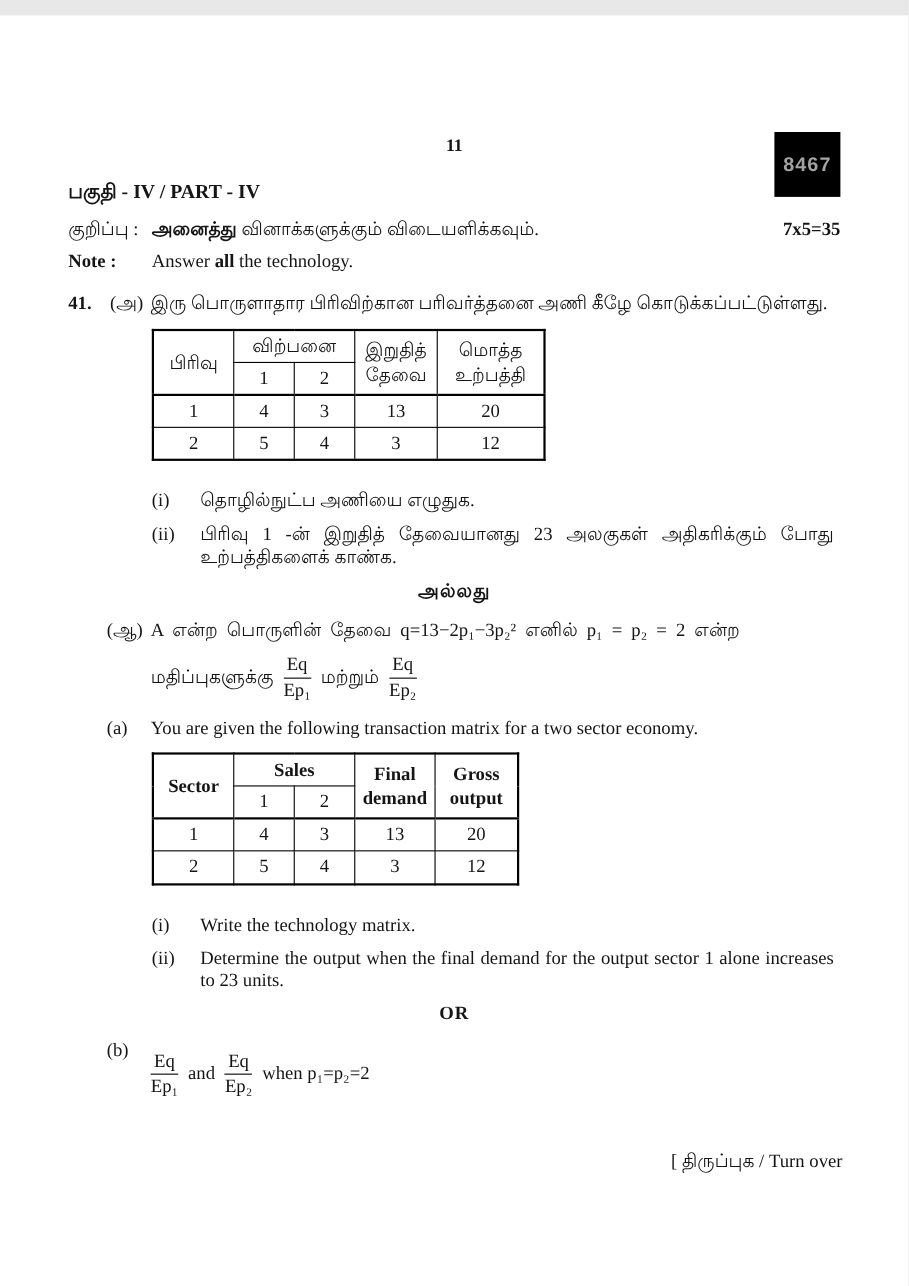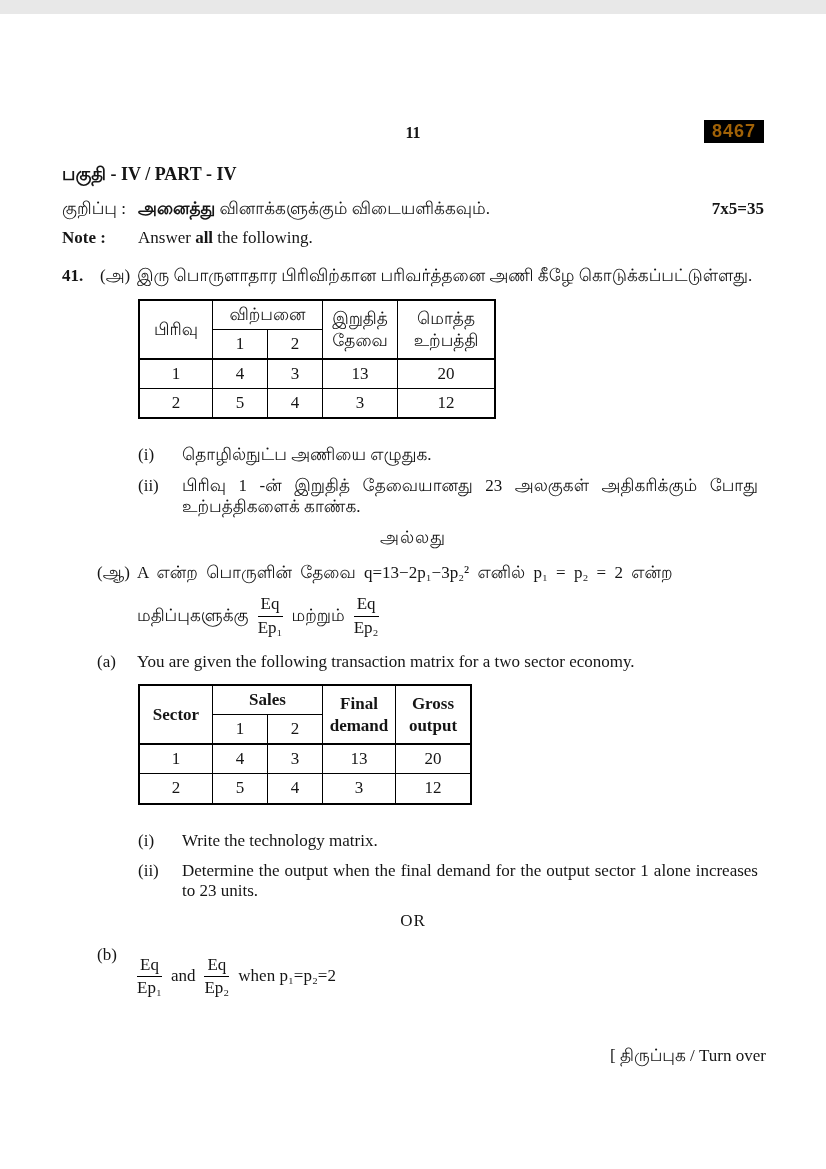--- a/index.html
+++ b/index.html
@@ -5,22 +5,22 @@
   html,body{margin:0;padding:0;background:#e8e8e8;}
   .page{
     width:826px;height:1169px;background:#ffffff;position:relative;
     font-family:"Liberation Serif","DejaVu Serif",serif;
     font-size:17px;color:#151515;box-sizing:border-box;
     padding:110px 62px 0 62px;margin:14px auto;
   }
   .page-header{position:relative;height:24px;}
   .page-number{text-align:center;font-weight:bold;font-size:16px;}
   .doc-code{
-    position:absolute;right:0;top:-4px;background:#000;color:#a16207;
-    font-weight:bold;font-size:18px;padding:1px 8px;letter-spacing:1px;
+    position:absolute;right:0;top:-4px;background:#000;color:#a3a3a3;
+    font-weight:bold;font-size:18px;padding:19px 8px;letter-spacing:1px;
     font-family:"Liberation Sans","DejaVu Sans",sans-serif;
   }
   .part-title{font-weight:bold;font-size:18px;margin:16px 0 0 0;}
   .note-row{display:flex;align-items:baseline;margin-top:12px;}
   .note-row.en{margin-top:8px;}
   .note-label{min-width:76px;}
   .note-label.en{font-weight:bold;}
   .note-text{flex:1;}
   .marks{font-weight:bold;white-space:nowrap;}
   .q-row{display:flex;margin-top:18px;}
@@ -30,21 +30,21 @@
   table.matrix{border-collapse:collapse;margin:12px 0 0 76px;text-align:center;border:2px solid #000;}
   table.matrix td{border:1px solid #000;padding:3px 4px;line-height:1.3;vertical-align:middle;}
   table.matrix tr.data-first td{border-top:2px solid #000;}
   table.matrix .head-en{font-weight:bold;}
   .c1{width:64px;} .c2{width:46px;} .c3{width:46px;} .c4{width:66px;} .c5{width:88px;}
   .t-en .c4{width:64px;} .t-en .c5{width:66px;}
   .item{display:flex;margin:10px 0 0 76px;}
   .item.first{margin-top:26px;}
   .item-label{width:44px;flex:0 0 44px;}
   .item-text{flex:1;padding-right:6px;text-align:justify;}
-  .or-line{text-align:center;font-weight:normal;margin-top:10px;letter-spacing:1px;}
+  .or-line{text-align:center;font-weight:bold;margin-top:10px;letter-spacing:1px;}
   .q-sub{display:flex;margin-top:14px;margin-left:35px;}
   .sub-label{width:40px;flex:0 0 40px;}
   .sub-body{flex:1;}
   .just{word-spacing:4px;}
   .frac-line{margin-top:10px;display:flex;align-items:center;gap:9px;flex-wrap:wrap;}
   .frac{display:inline-block;text-align:center;line-height:1.2;vertical-align:middle;}
   .frac .num{display:block;border-bottom:1px solid #000;padding:0 3px 1px 3px;}
   .frac .den{display:block;padding-top:1px;}
   .footer{position:absolute;top:1032px;right:60px;font-size:17px;}
 </style>
@@ -61,21 +61,21 @@
   <div class="part-title">பகுதி - IV / PART - IV</div>
 
   <div class="note-row">
     <span class="note-label">குறிப்பு :</span>
     <span class="note-text"><b>அனைத்து</b> <span>வினாக்களுக்கும் விடையளிக்கவும்.</span></span>
     <span class="marks">7x5=35</span>
   </div>
 
   <div class="note-row en">
     <span class="note-label en">Note :</span>
-    <span class="note-text"><span>Answer</span> <b>all</b> <span>the following.</span></span>
+    <span class="note-text"><span>Answer</span> <b>all</b> <span>the technology.</span></span>
   </div>
 
   <div class="q-row">
     <span class="q-num">41.</span>
     <span class="q-label">(அ)</span>
     <span class="q-text">இரு பொருளாதார பிரிவிற்கான பரிவர்த்தனை அணி கீழே கொடுக்கப்பட்டுள்ளது.</span>
   </div>
 
   <table class="matrix t-ta">
     <tbody>

